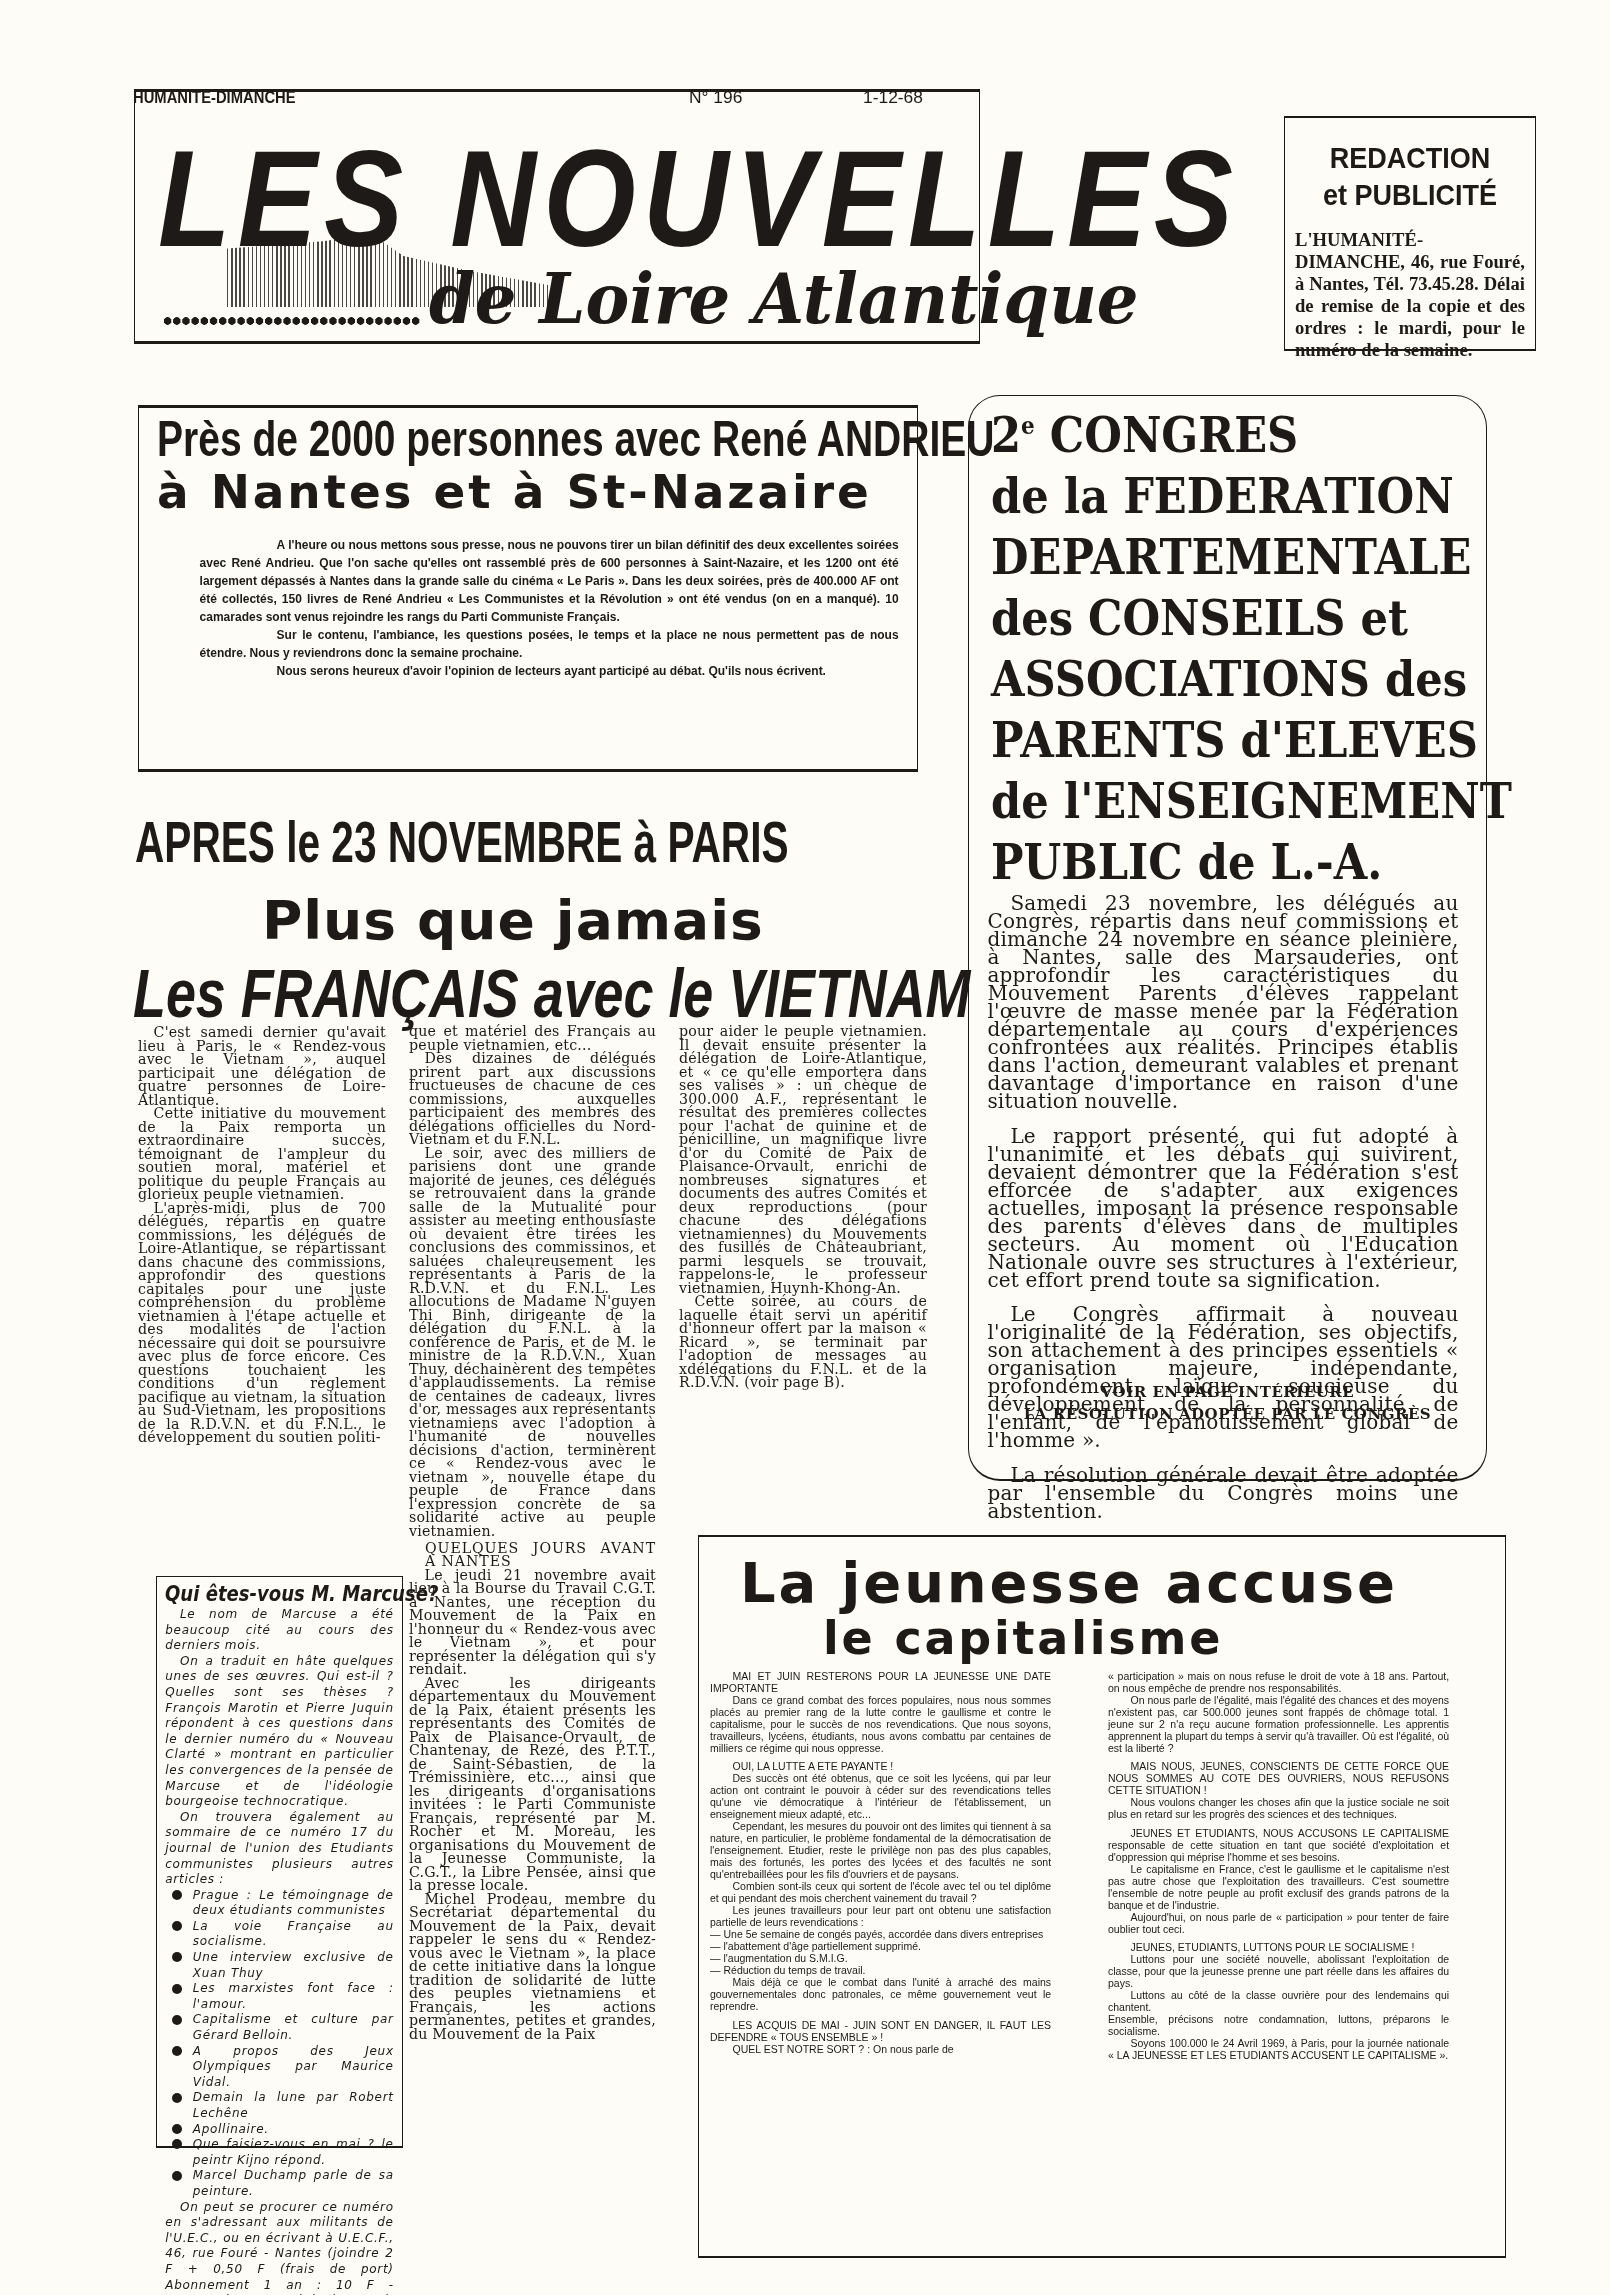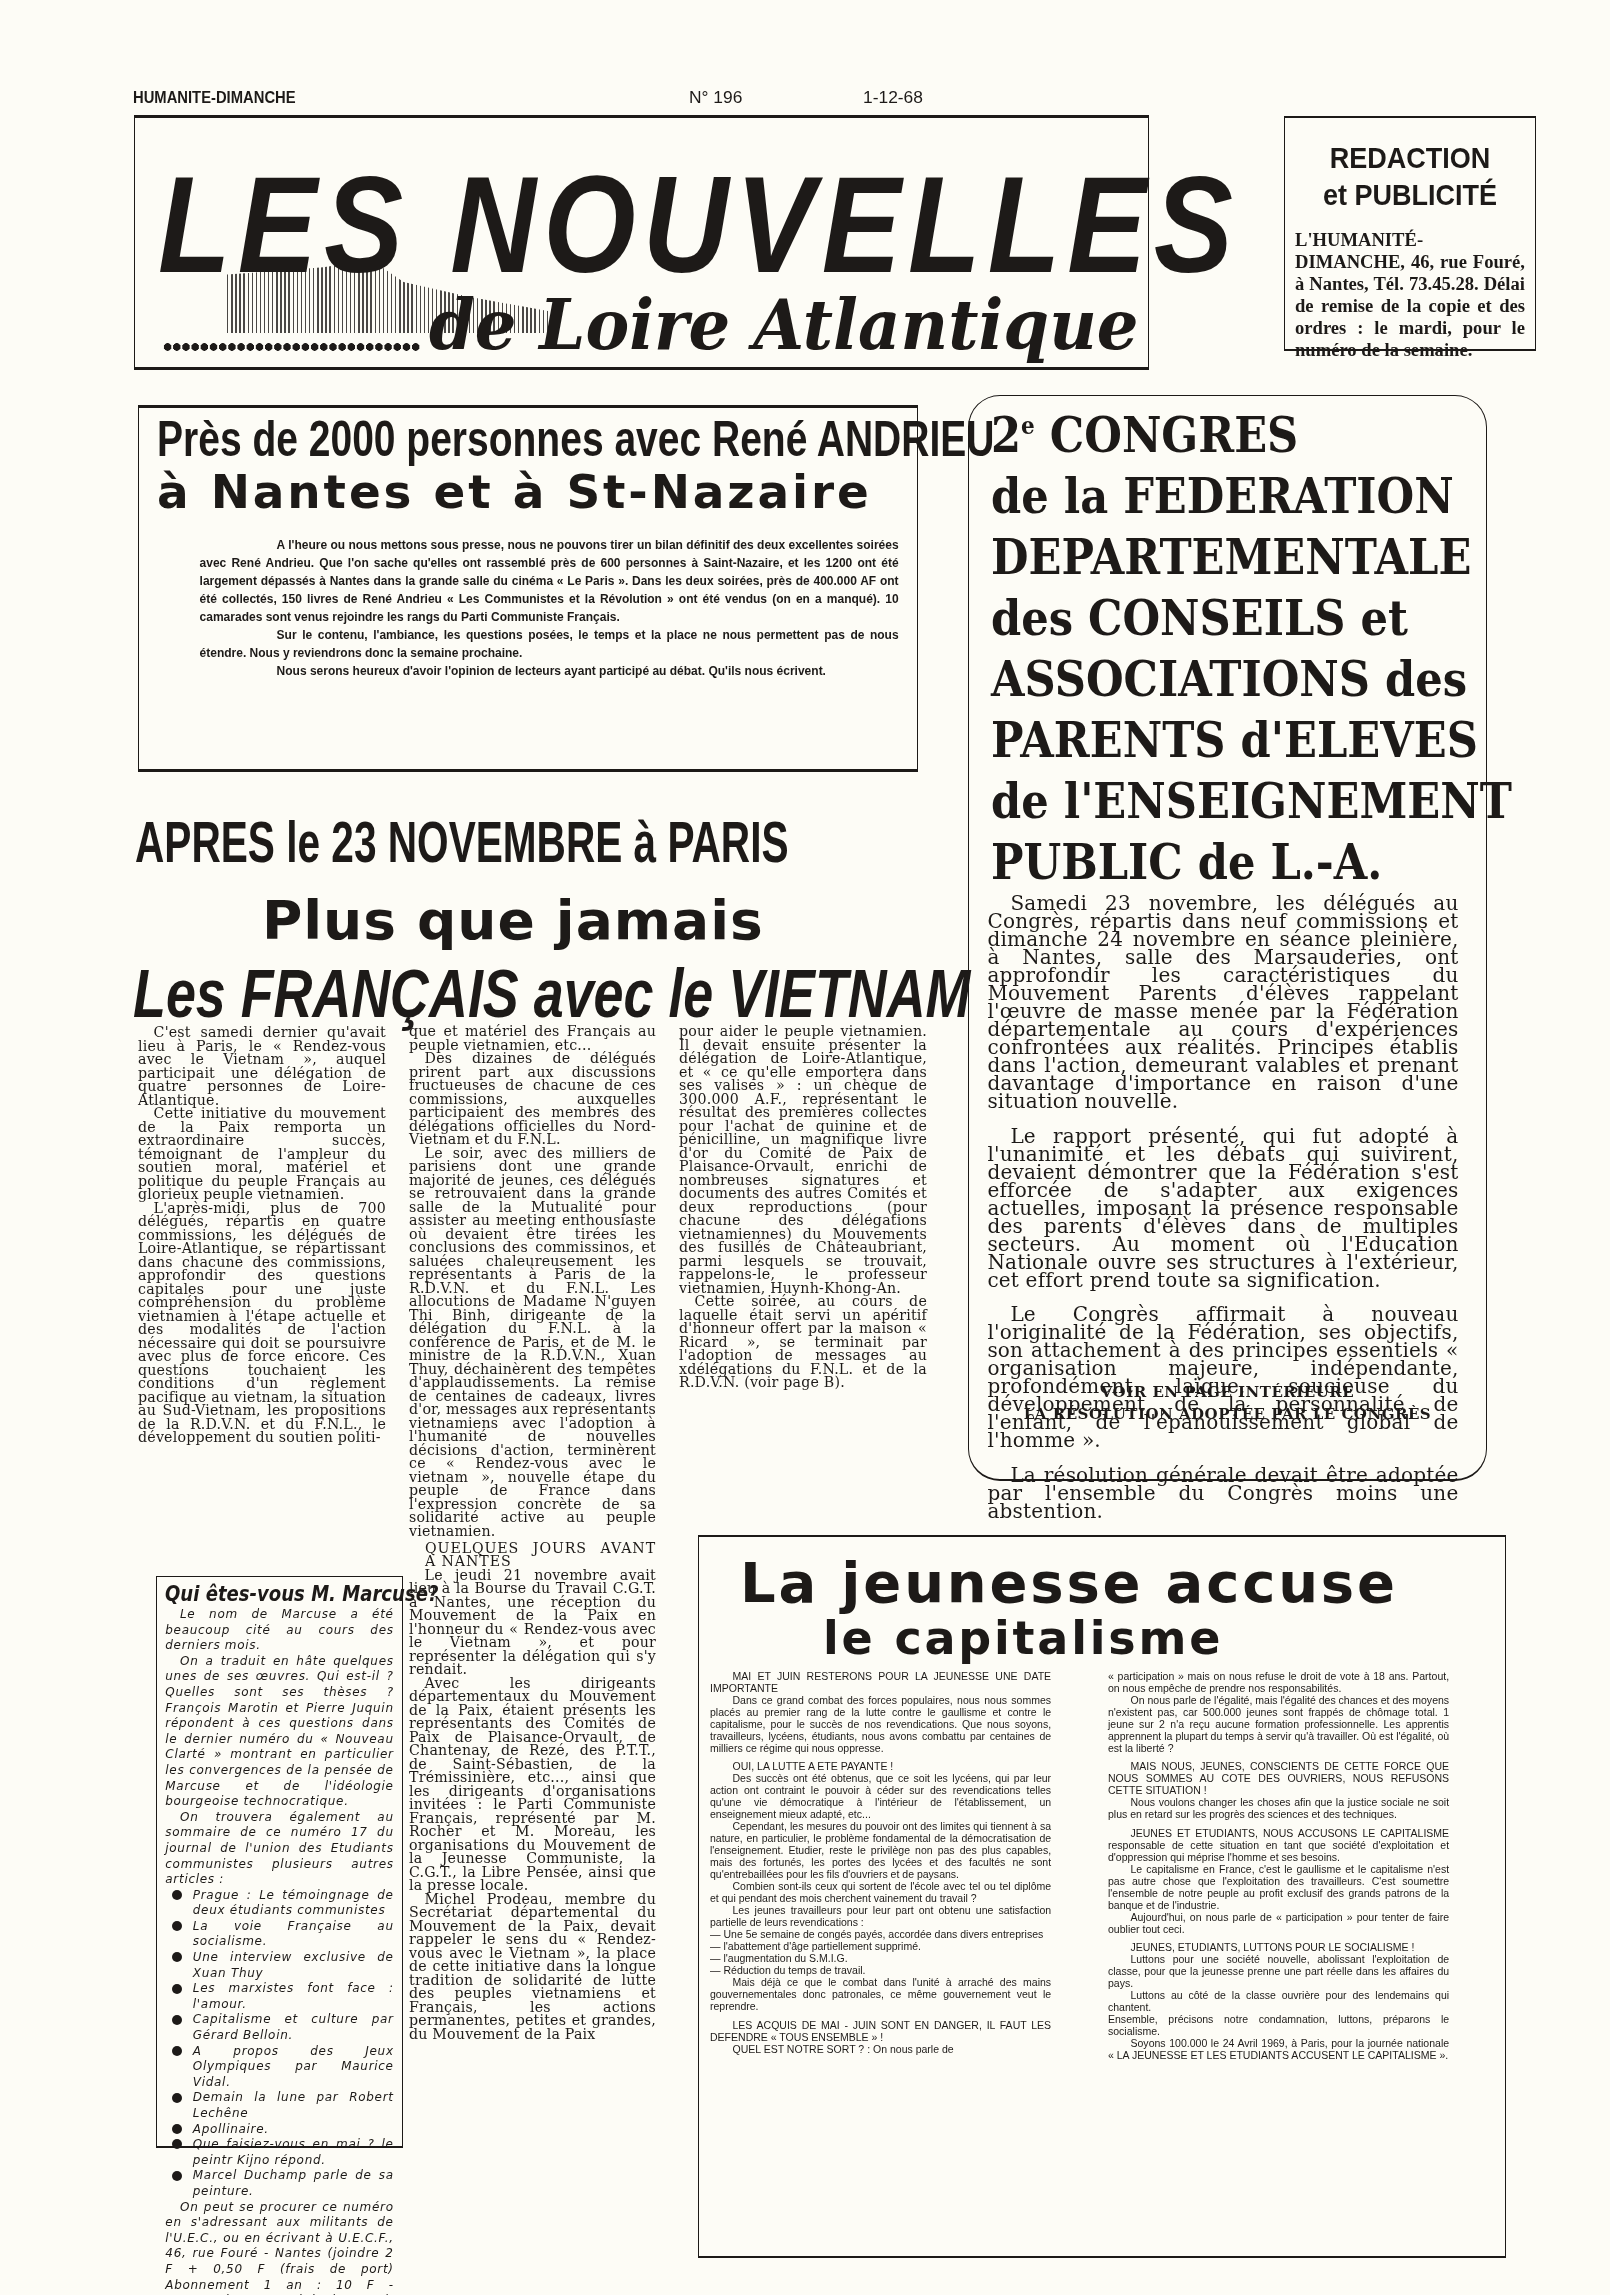--- a/index.html
+++ b/index.html
@@ -6,21 +6,21 @@
   body {
     width:1610px; height:2342px; position:relative; overflow:hidden;
     background:#fdfcf6; color:#1d1a18;
     font-family:"Liberation Serif", serif;
   }
   .abs { position:absolute; }
   .topline { top:87px; font-family:"Liberation Sans", sans-serif; font-size:17.4px; letter-spacing:0px; }
   .topline.brand { font-weight:bold; transform:scaleX(0.85); transform-origin:left; }
   
   #masthead {
-    left:134px; top:115px; width:1015px; height:255px;
+    left:134px; top:89px; width:846px; height:255px;
     border-top:3.2px solid #1d1a18; border-bottom:3.2px solid #1d1a18;
     border-left:1.4px solid #1d1a18; border-right:1.4px solid #1d1a18;
     box-sizing:border-box;
   }
   #masthead .big {
     position:absolute; left:23px; top:37px; width:978px;
     font-family:"Liberation Sans", sans-serif; font-weight:bold; font-style:italic;
     font-size:138px; line-height:138px; letter-spacing:8.3px;
     transform:scaleX(0.86); transform-origin:left;
     white-space:nowrap;

